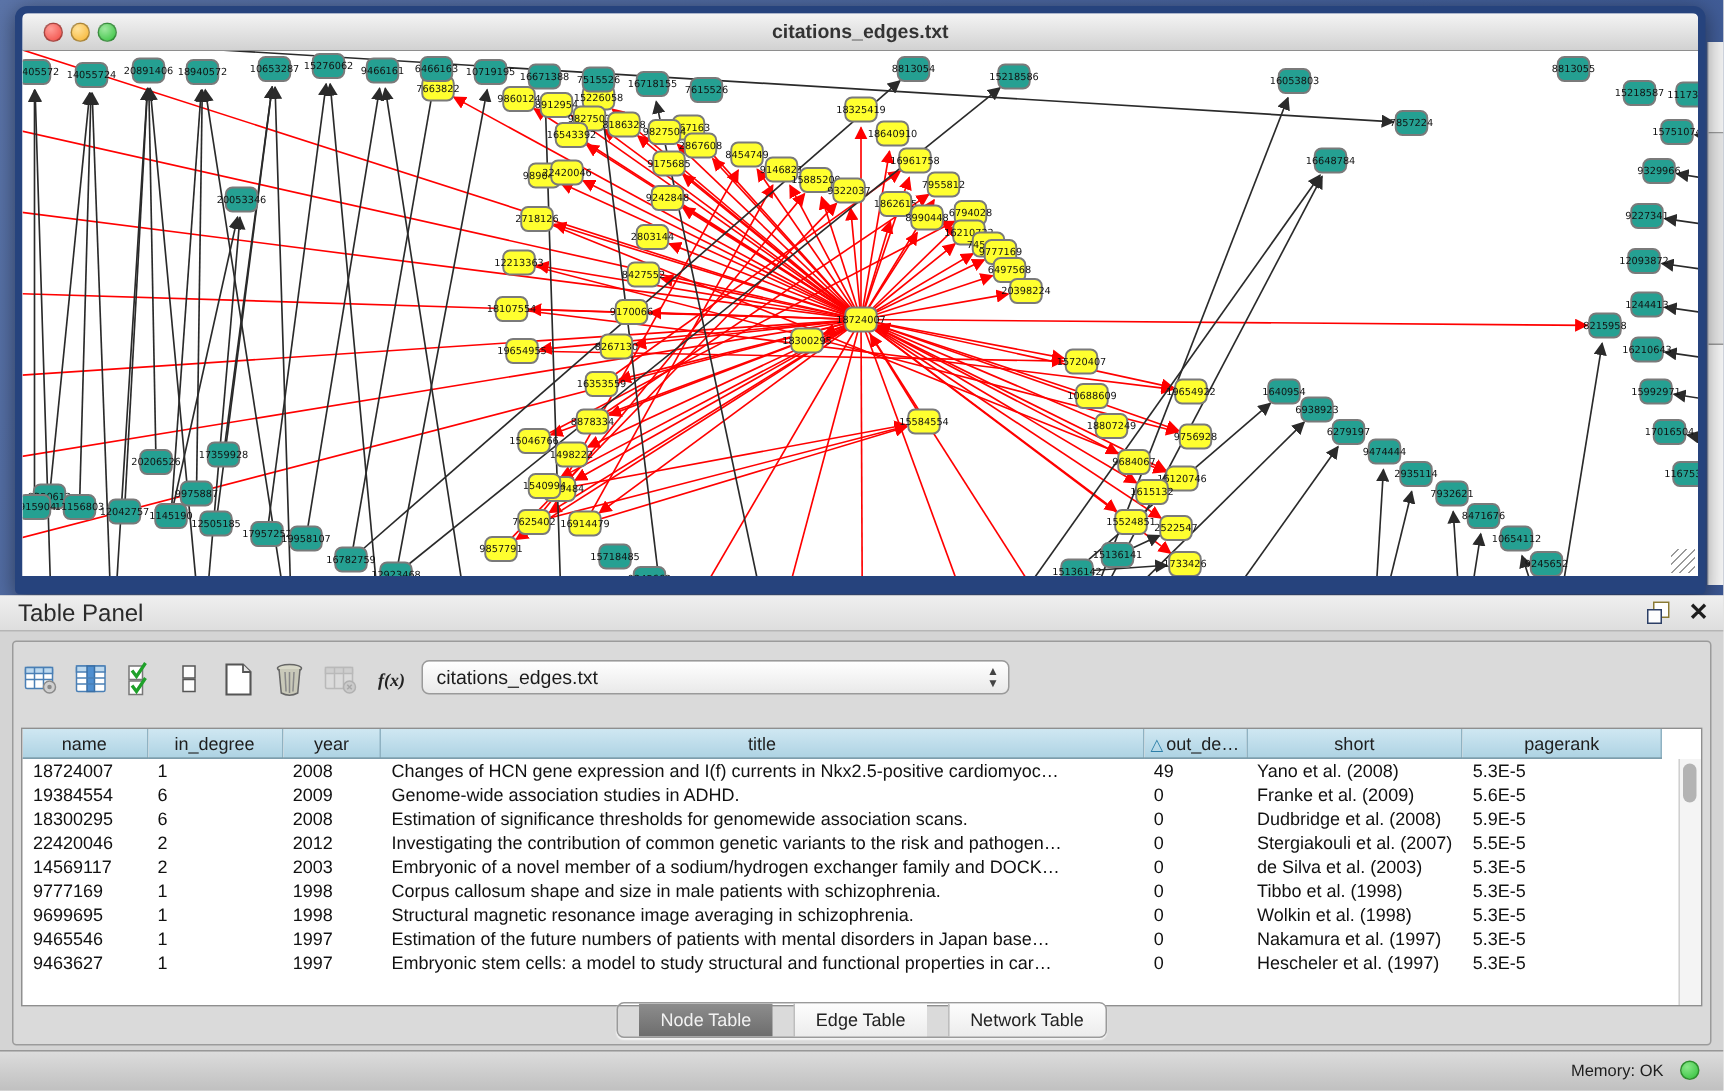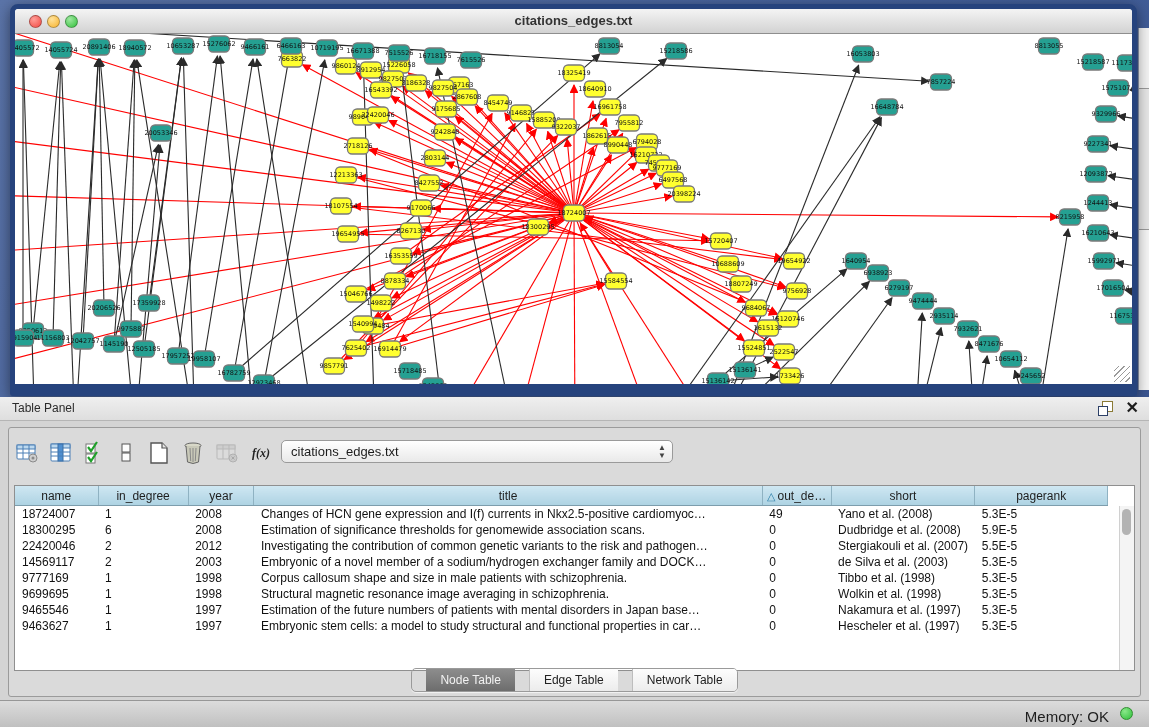--- a/index.html
+++ b/index.html
@@ -28,21 +28,21 @@
   .tl.grn{left:50px;background:radial-gradient(circle at 35% 30%,#9fe8a0,#33c13c);}
 
   .canvas{position:absolute;left:0;top:25px;right:0;bottom:0;background:#fff;overflow:hidden;}
   .grip{position:absolute;right:2px;bottom:2px;width:16px;height:16px;
         background:repeating-linear-gradient(135deg,transparent 0 3px,#9a9a9a 3px 4px);}
 
   
   .table-panel{position:absolute;left:0;top:397px;width:1149px;height:303px;background:#d4d4d4;}
   .tp-header{position:relative;height:23px;background:linear-gradient(#efefef,#dedede);
              border-bottom:1px solid #b5b5b5;}
-  .tp-header .tp-title{position:absolute;left:12px;top:4px;font-size:12px;color:#2b2b2b;}
+  .tp-header .tp-title{position:absolute;left:12px;top:4px;font-size:16px;color:#2b2b2b;}
   .float-ic{position:absolute;right:36px;top:4px;width:15px;height:15px;}
   .float-ic .sq1{position:absolute;right:0;top:0;width:9px;height:9px;border:1.5px solid #8a7a35;background:#fff;}
   .float-ic .sq2{position:absolute;left:0;bottom:0;width:8px;height:8px;border:1.5px solid #2c3f66;background:#fdfdfd;}
   .close-ic{position:absolute;right:10px;top:1px;font-size:16px;font-weight:bold;color:#1d1d1d;cursor:default;}
 
   .tp-body{position:absolute;left:8px;right:8px;top:30px;bottom:3px;
            border:1px solid #9b9b9b;border-radius:3px;background:#dadada;}
   .toolbar{position:absolute;left:0;top:0;right:0;height:52px;}
   .tbtn{position:absolute;top:10px;width:28px;height:30px;display:flex;align-items:center;justify-content:center;}
   .fx{font-family:"Liberation Serif",serif;font-style:italic;font-weight:bold;font-size:12px;color:#222;}
@@ -66,21 +66,21 @@
   .segctl{display:flex;border:1px solid #9a9a9a;border-radius:5px;overflow:hidden;height:22px;
           box-shadow:0 1px 1px rgba(255,255,255,.7);}
   .seg{padding:0 14px;font-size:12px;line-height:22px;color:#222;
        background:linear-gradient(#fdfdfd,#ececec);border-left:1px solid #bdbdbd;margin-left:14px;}
   .seg:first-child{border-left:none;}
   .seg.active{background:linear-gradient(#8d8d8d,#6d6d6d);color:#f2f2f2;}
 
   
   .statusbar{position:absolute;left:0;top:700px;width:1149px;height:27px;
              background:linear-gradient(#dcdcdc,#bfbfbf);border-top:1px solid #979797;}
-  .mem-label{position:absolute;right:40px;top:7px;font-size:15px;color:#1e1e1e;}
+  .mem-label{position:absolute;right:40px;top:7px;font-size:11px;color:#1e1e1e;}
   .mem-dot{position:absolute;right:16px;top:6px;width:13px;height:13px;border-radius:50%;
            box-sizing:border-box;border:1px solid #2f8f2f;
            background:radial-gradient(circle at 35% 30%,#8ae88a,#2fbf3a);}
 </style>
 </head>
 <body>
 
 <div class="desktop">
   <div class="bg-frag">
     <div class="seg1"></div>
@@ -599,20 +599,29 @@
             <tr>
               <td>18724007</td>
               <td>1</td>
               <td>2008</td>
               <td>Changes of HCN gene expression and I(f) currents in Nkx2.5-positive cardiomyoc…</td>
               <td>49</td>
               <td>Yano et al. (2008)</td>
               <td>5.3E-5</td>
             </tr>
             <tr>
+              <td>19384554</td>
+              <td>6</td>
+              <td>2009</td>
+              <td>Genome-wide association studies in ADHD.</td>
+              <td>0</td>
+              <td>Franke et al. (2009)</td>
+              <td>5.6E-5</td>
+            </tr>
+            <tr>
               <td>18300295</td>
               <td>6</td>
               <td>2008</td>
               <td>Estimation of significance thresholds for genomewide association scans.</td>
               <td>0</td>
               <td>Dudbridge et al. (2008)</td>
               <td>5.9E-5</td>
             </tr>
             <tr>
               <td>22420046</td>

